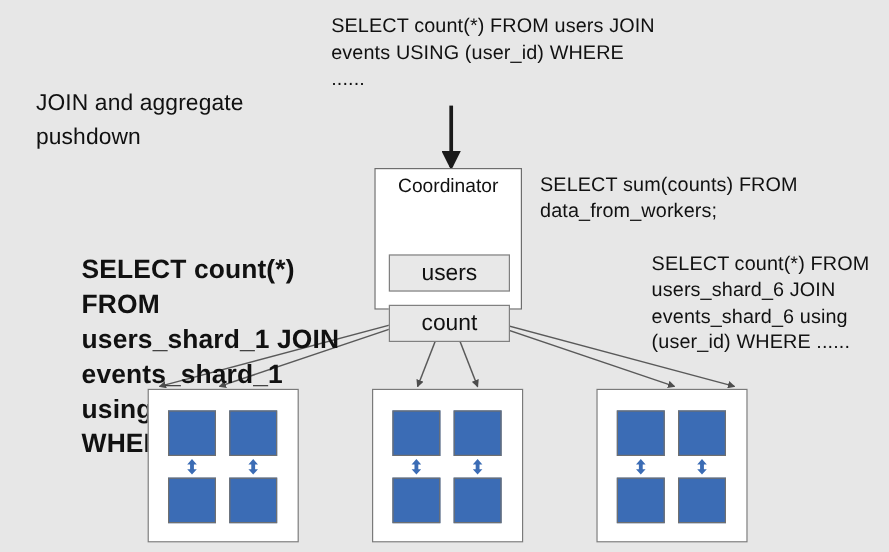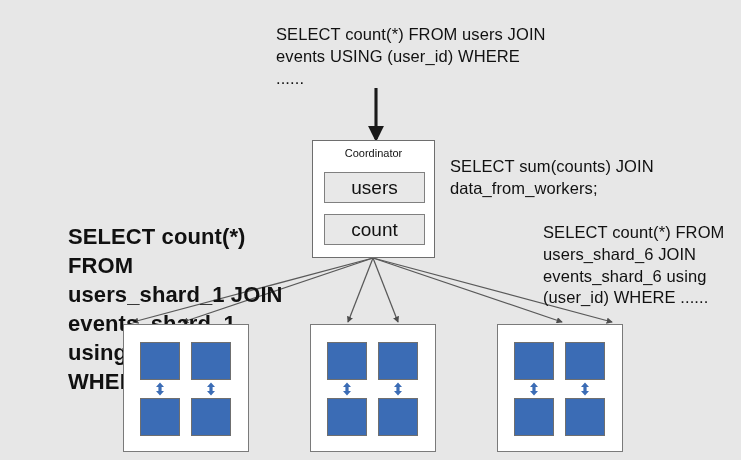--- a/index.html
+++ b/index.html
@@ -26,21 +26,20 @@
     top: 0;
     width: 741px;
     height: 460px;
     pointer-events: none;
   }
   .txt {
     position: absolute;
     white-space: pre-wrap;
     line-height: 1.32;
     letter-spacing: 0.1px;
-    margin-top: 12px;
   }
 
   
   #example-caption {
     left: 16px;
     top: 18px;
     width: 250px;
     font-size: 19px;
     line-height: 1.45;
   }
@@ -86,35 +85,36 @@
     background: #ffffff;
     border: 1.3px solid #6e6e6e;
     box-sizing: border-box;
   }
   #coordinator-label {
     position: absolute;
     left: 0;
     top: 6px;
     width: 100%;
     text-align: center;
-    font-size: 11px;
+    font-size: 16px;
     color: #111;
   }
   .coord-table {
     position: absolute;
     left: 11px;
     width: 101px;
     height: 31px;
     background: #e8e8e8;
     border: 1.2px solid #808080;
     box-sizing: border-box;
     text-align: center;
     font-size: 19px;
     line-height: 29px;
     color: #111;
+    margin-top: 40px;
   }
   #coord-table-users { top: 31px; }
   #coord-table-events { top: 73px; }
 
   
   .worker-node {
     position: absolute;
     top: 324px;
     width: 126px;
     height: 128px;
@@ -169,25 +169,26 @@
       <line x1="373" y1="258" x2="133" y2="322" marker-end="url(#arrow-gray)"></line>
       <line x1="373" y1="258" x2="183" y2="322" marker-end="url(#arrow-gray)"></line>
       <line x1="373" y1="258" x2="348" y2="322" marker-end="url(#arrow-gray)"></line>
       <line x1="373" y1="258" x2="398" y2="322" marker-end="url(#arrow-gray)"></line>
       <line x1="373" y1="258" x2="562" y2="322" marker-end="url(#arrow-gray)"></line>
       <line x1="373" y1="258" x2="612" y2="322" marker-end="url(#arrow-gray)"></line>
     </g>
   </svg>
 
   <div class="txt" id="example-caption">
+    <span class="indent">JOIN and aggregate pushdown</span>
   </div>
 
   <div class="txt" id="top-query">SELECT count(*) FROM users JOIN events USING (user_id) WHERE ......</div>
 
-  <div class="txt" id="coordinator-query">SELECT sum(counts) JOIN data_from_workers;</div>
+  <div class="txt" id="coordinator-query">SELECT sum(counts) FROM data_from_workers;</div>
 
   <div class="txt" id="left-worker-query">SELECT count(*) FROM users_shard_1 JOIN events_shard_1 using (user_id) WHERE ......</div>
 
   <div class="txt" id="right-worker-query">SELECT count(*) FROM users_shard_6 JOIN events_shard_6 using (user_id) WHERE ......</div>
 
   <div id="coordinator-node">
     <div id="coordinator-label">Coordinator</div>
     <div class="coord-table" id="coord-table-users">users</div>
     <div class="coord-table" id="coord-table-events">count</div>
   </div>

